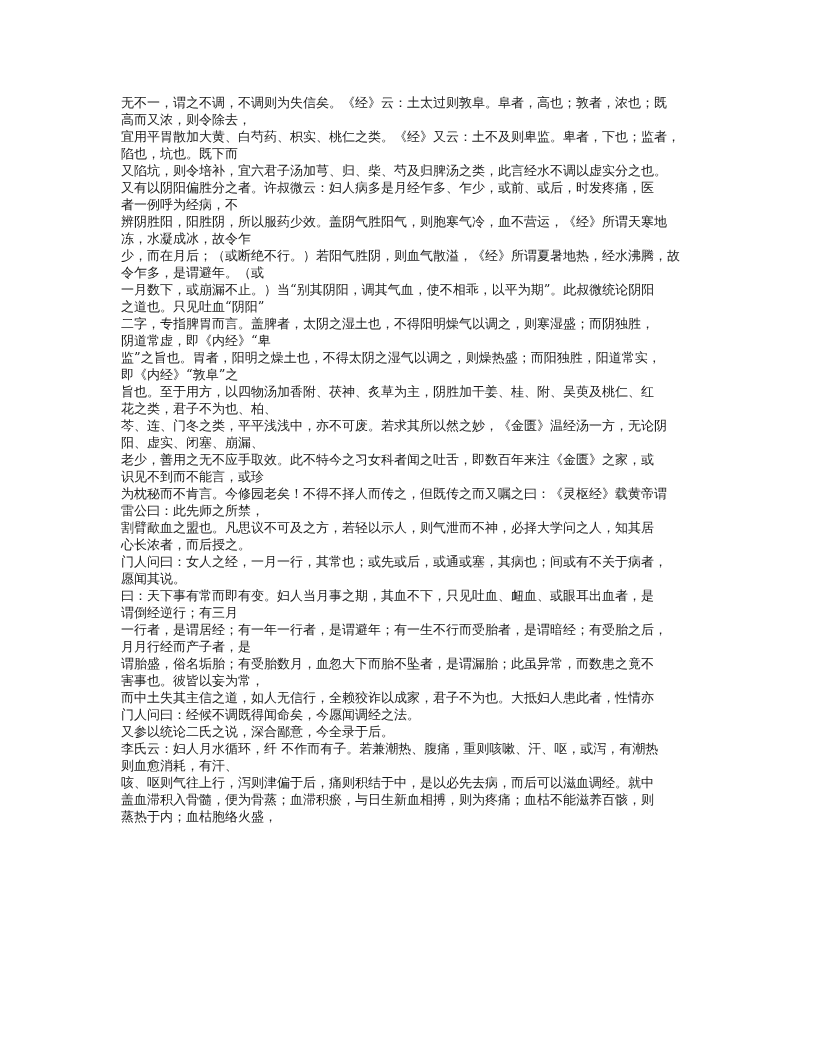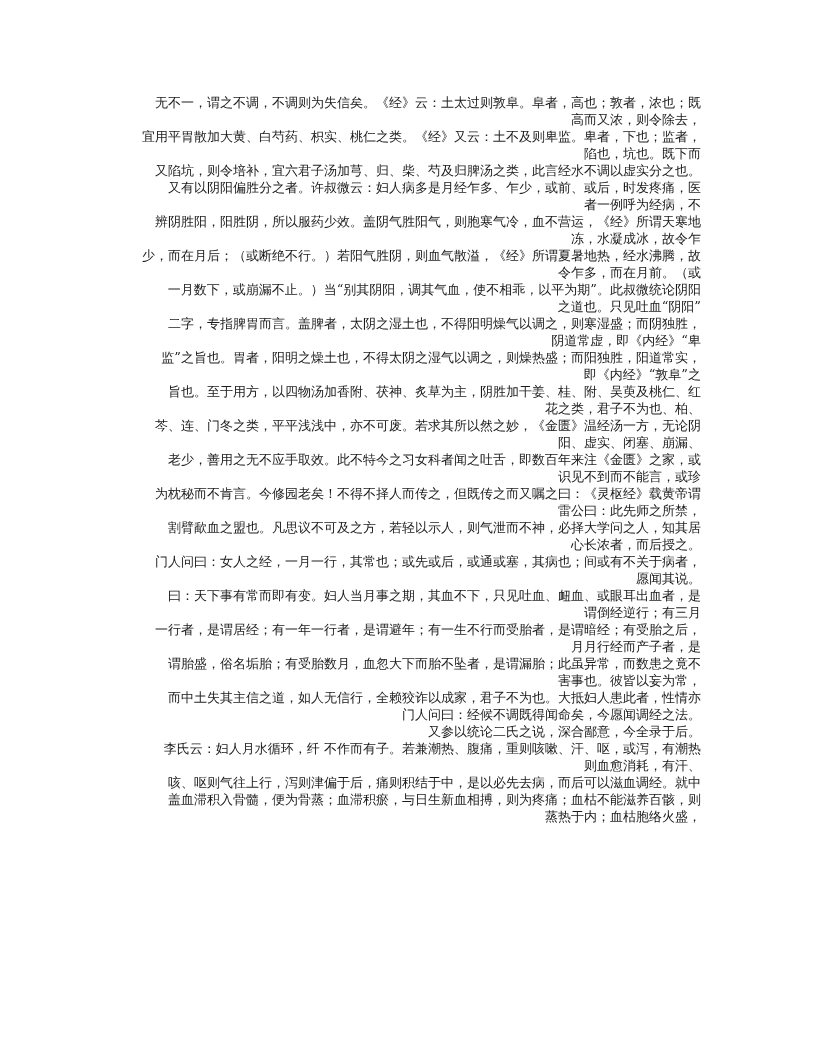--- a/index.html
+++ b/index.html
@@ -7,37 +7,37 @@
   .page {
     position: absolute;
     left: 121px;
     top: 94px;
     width: 580px;
     font-family: "DejaVu Serif", "Liberation Serif", serif;
     font-size: 13px;
     line-height: 17px;
     color: #1a1a1a;
   }
-  .line { display: block; white-space: nowrap; height: 17px; text-align: right; }
+  .line { display: block; white-space: nowrap; height: 17px; }
 </style>
 </head>
 <body>
 
 <div class="page">
   <span class="line">无不一，谓之不调，不调则为失信矣。《经》云：土太过则敦阜。阜者，高也；敦者，浓也；既</span>
   <span class="line">高而又浓，则令除去，</span>
   <span class="line">宜用平胃散加大黄、白芍药、枳实、桃仁之类。《经》又云：土不及则卑监。卑者，下也；监者，</span>
   <span class="line">陷也，坑也。既下而</span>
   <span class="line">又陷坑，则令培补，宜六君子汤加芎、归、柴、芍及归脾汤之类，此言经水不调以虚实分之也。</span>
   <span class="line">又有以阴阳偏胜分之者。许叔微云：妇人病多是月经乍多、乍少，或前、或后，时发疼痛，医</span>
   <span class="line">者一例呼为经病，不</span>
   <span class="line">辨阴胜阳，阳胜阴，所以服药少效。盖阴气胜阳气，则胞寒气冷，血不营运，《经》所谓天寒地</span>
   <span class="line">冻，水凝成冰，故令乍</span>
   <span class="line">少，而在月后；（或断绝不行。）若阳气胜阴，则血气散溢，《经》所谓夏暑地热，经水沸腾，故</span>
-  <span class="line">令乍多，而在月前。（或</span>
+  <span class="line">令乍多，是谓避年。（或</span>
   <span class="line">一月数下，或崩漏不止。）当“别其阴阳，调其气血，使不相乖，以平为期”。此叔微统论阴阳</span>
   <span class="line">之道也。只见吐血“阴阳”</span>
   <span class="line">二字，专指脾胃而言。盖脾者，太阴之湿土也，不得阳明燥气以调之，则寒湿盛；而阴独胜，</span>
   <span class="line">阴道常虚，即《内经》“卑</span>
   <span class="line">监”之旨也。胃者，阳明之燥土也，不得太阴之湿气以调之，则燥热盛；而阳独胜，阳道常实，</span>
   <span class="line">即《内经》“敦阜”之</span>
   <span class="line">旨也。至于用方，以四物汤加香附、茯神、炙草为主，阴胜加干姜、桂、附、吴萸及桃仁、红</span>
   <span class="line">花之类，君子不为也、柏、</span>
   <span class="line">芩、连、门冬之类，平平浅浅中，亦不可废。若求其所以然之妙，《金匮》温经汤一方，无论阴</span>
   <span class="line">阳、虚实、闭塞、崩漏、</span>

